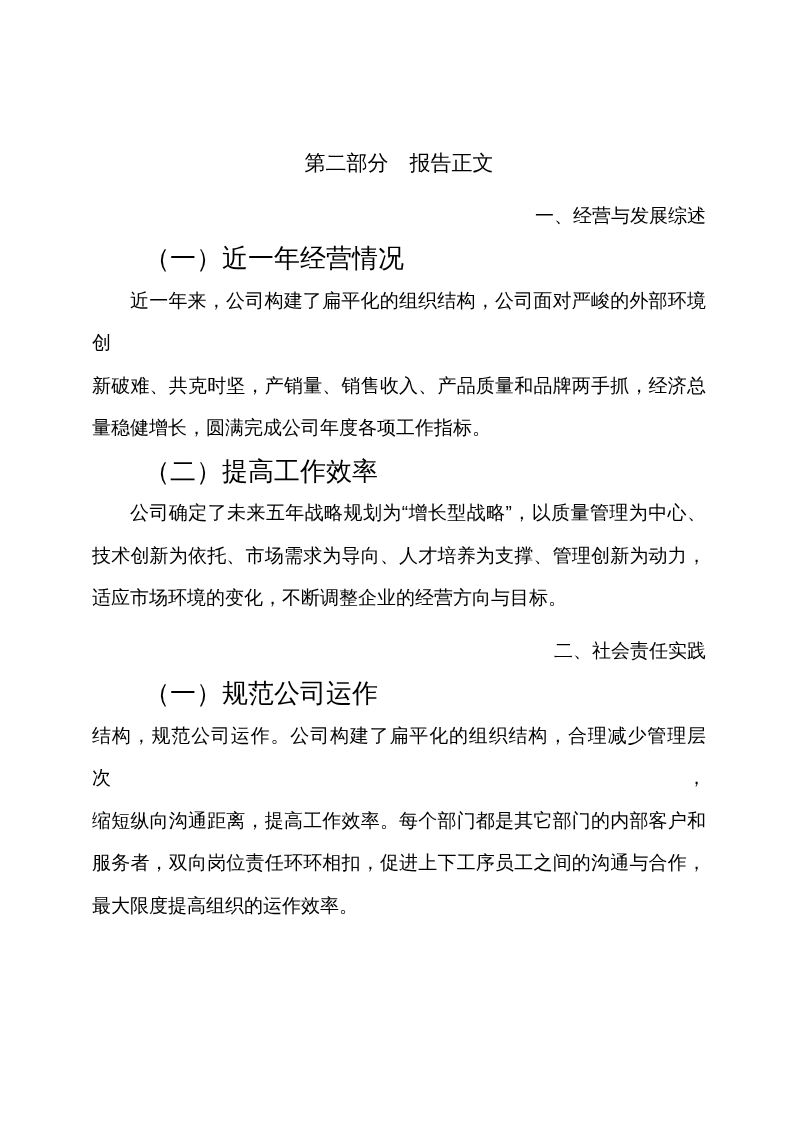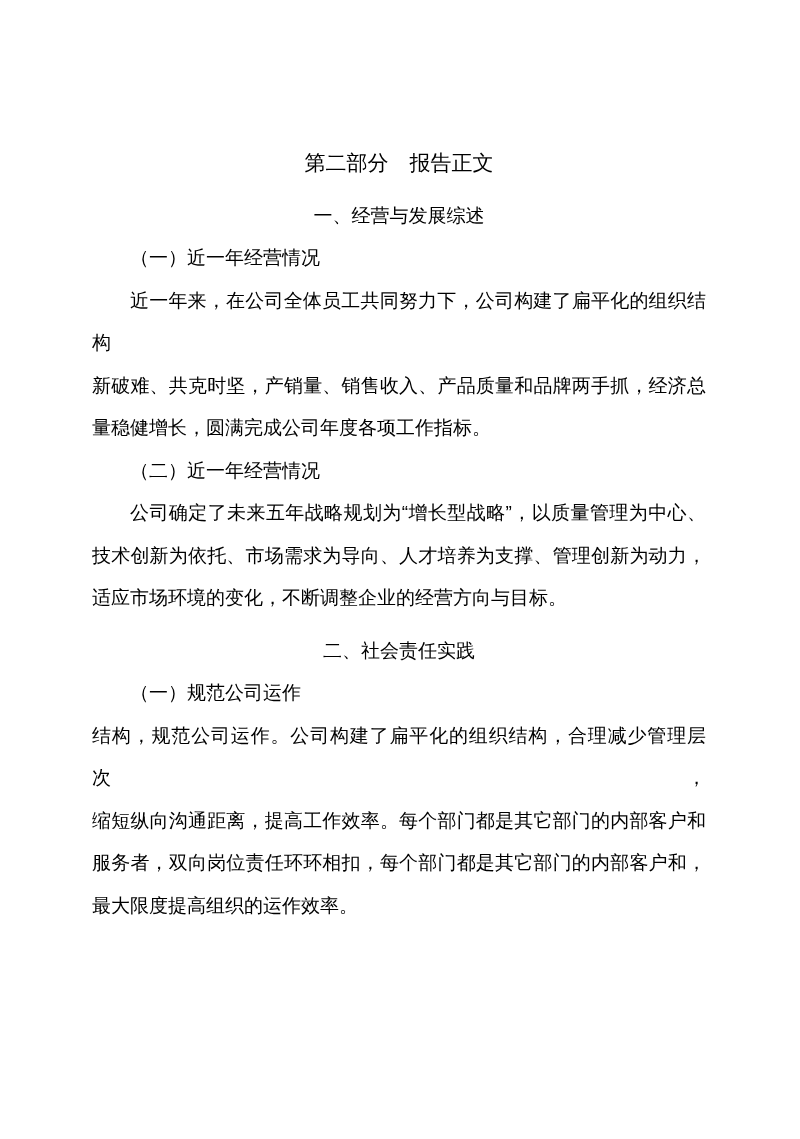--- a/index.html
+++ b/index.html
@@ -25,24 +25,24 @@
   .doc-title {
     font-size: 21px;
     line-height: 42.5px;
     text-align: center;
     white-space: nowrap;
   }
   .heading1 {
     font-size: 19px;
     line-height: 42.5px;
     margin-top: 10px;
-    text-align: center;
+    text-align: right;
   }
   .heading2 {
-    font-size: 19px;
+    font-size: 26px;
     line-height: 42.5px;
     text-indent: 2em;
     text-align: left;
   }
   .para {
     margin: 0;
   }
   .para .line {
     font-size: 19px;
     line-height: 42.5px;
@@ -70,34 +70,34 @@
 </head>
 <body>
 
 <div class="page">
   <div class="content">
     <div class="doc-title">第二部分　报告正文</div>
     <div id="blocks">
         <div class="heading1">一、经营与发展综述</div>
         <div class="heading2">（一）近一年经营情况</div>
         <div class="para">
-          <div class="line first">近一年来，在公司全体员工共同努力下，公司构建了扁平化的组织结构</div>
+          <div class="line first">近一年来，公司构建了扁平化的组织结构，公司面对严峻的外部环境创</div>
           <div class="line">新破难、共克时坚，产销量、销售收入、产品质量和品牌两手抓，经济总</div>
           <div class="line last">量稳健增长，圆满完成公司年度各项工作指标。</div>
         </div>
-        <div class="heading2">（二）近一年经营情况</div>
+        <div class="heading2">（二）提高工作效率</div>
         <div class="para">
           <div class="line first">公司确定了未来五年战略规划为“增长型战略”，以质量管理为中心、</div>
           <div class="line">技术创新为依托、市场需求为导向、人才培养为支撑、管理创新为动力，</div>
           <div class="line last">适应市场环境的变化，不断调整企业的经营方向与目标。</div>
         </div>
         <div class="heading1">二、社会责任实践</div>
         <div class="heading2">（一）规范公司运作</div>
         <div class="para">
           <div class="line">结构，规范公司运作。公司构建了扁平化的组织结构，合理减少管理层次，</div>
           <div class="line">缩短纵向沟通距离，提高工作效率。每个部门都是其它部门的内部客户和</div>
-          <div class="line">服务者，双向岗位责任环环相扣，每个部门都是其它部门的内部客户和，</div>
+          <div class="line">服务者，双向岗位责任环环相扣，促进上下工序员工之间的沟通与合作，</div>
           <div class="line last">最大限度提高组织的运作效率。</div>
         </div>
       </div>
   </div>
   <div class="page-number">6</div>
 </div>
 
 </body></html>

